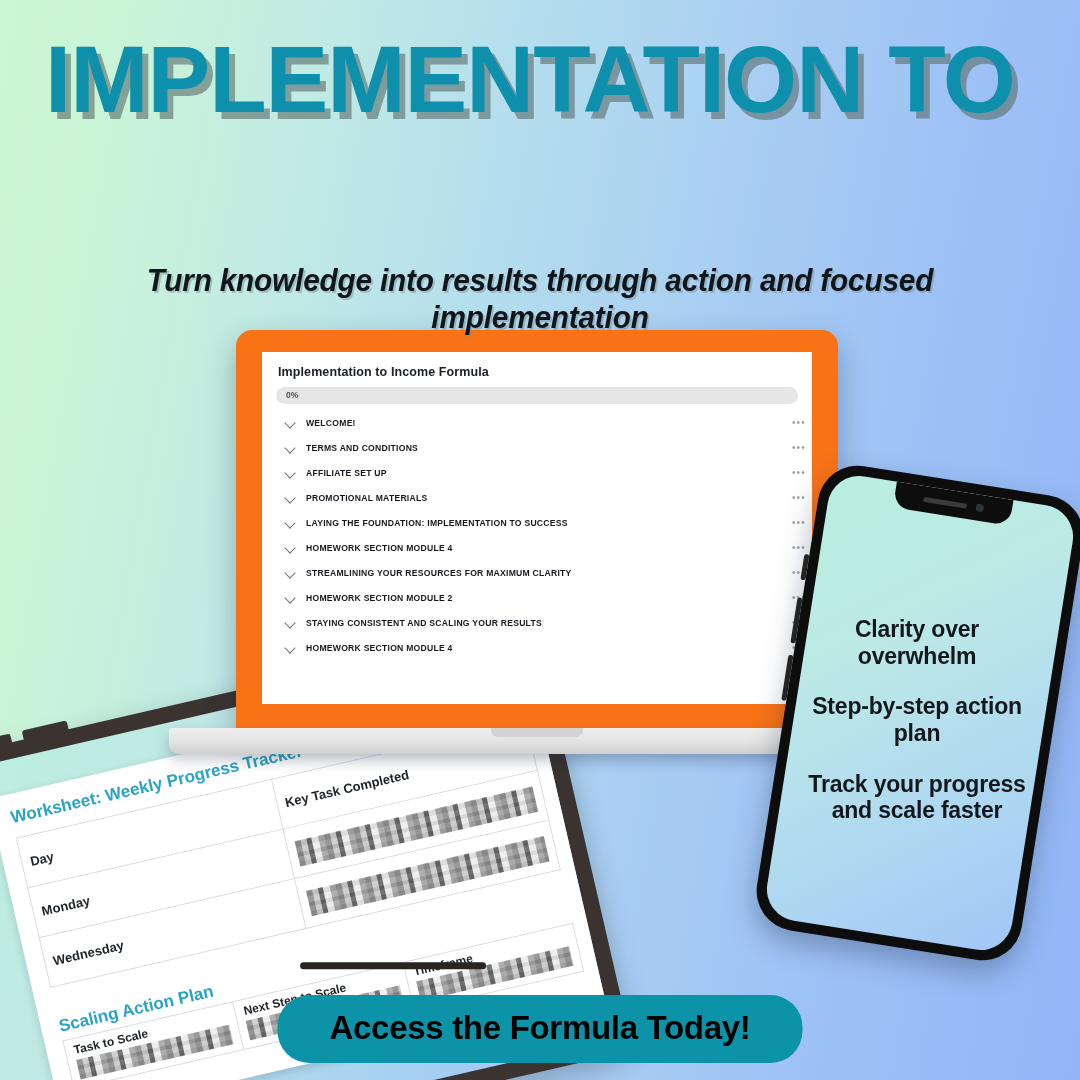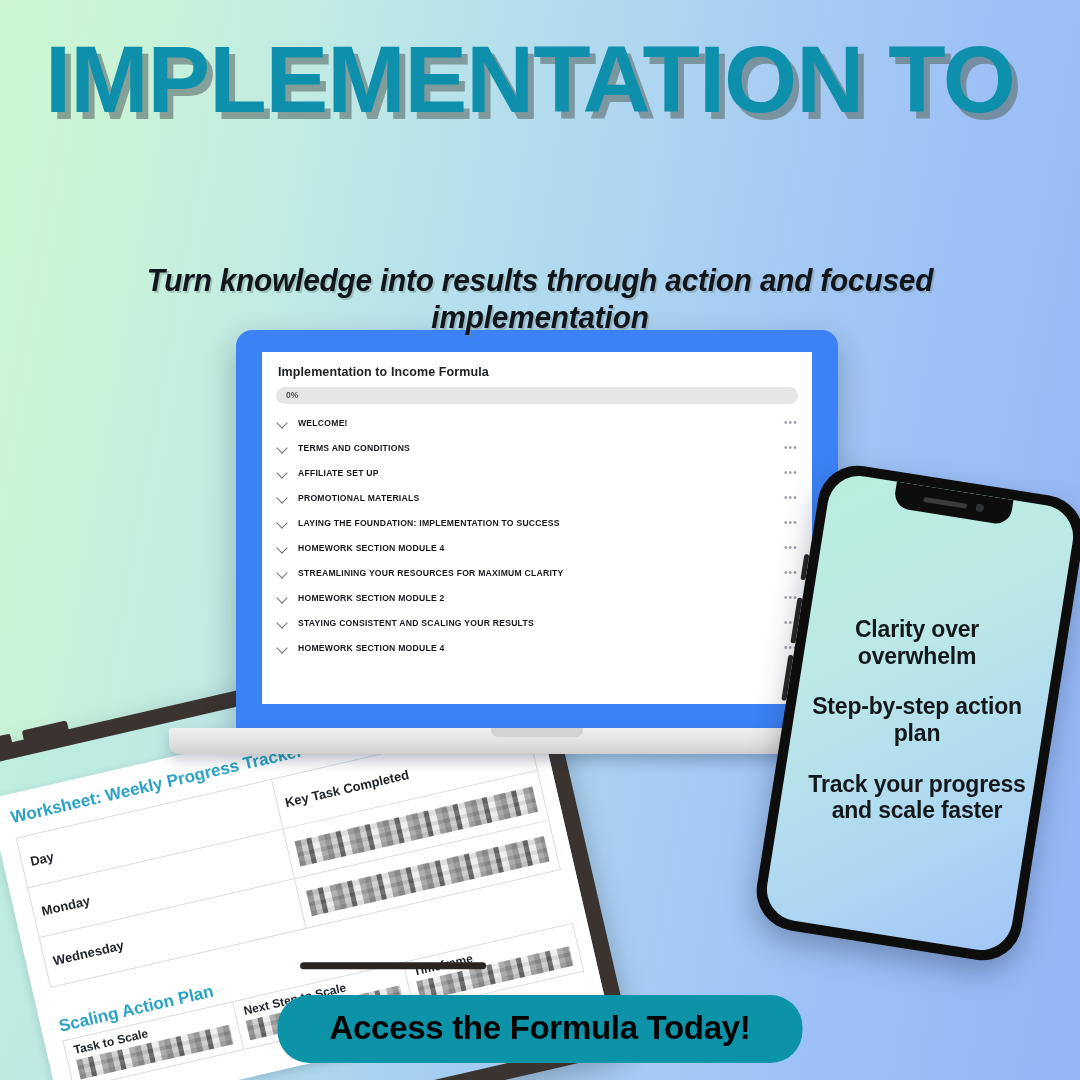--- a/index.html
+++ b/index.html
@@ -110,21 +110,21 @@
   .redact.sm{height:20px;}
   .stylus{
     position:absolute;left:332px;top:300px;width:186px;height:7px;
     background:#2b2522;border-radius:4px;transform:rotate(13deg);
   }
 
   
   .laptop{position:absolute;left:236px;top:330px;width:602px;height:420px;z-index:4;}
   .lap-lid{
     position:absolute;left:0;top:0;width:602px;height:400px;
-    background:#3b82f6;border-radius:16px 16px 4px 4px;
+    background:#f97316;border-radius:16px 16px 4px 4px;
     box-shadow:0 12px 30px rgba(30,45,70,.32);
   }
   .lap-screen{
     position:absolute;left:26px;top:22px;width:550px;height:352px;
     background:#fff;overflow:hidden;
   }
   .lap-base{
     position:absolute;left:-67px;top:398px;width:736px;height:26px;
     background:linear-gradient(180deg,#efefef 0%,#e2e2e2 55%,#cfcfcf 100%);
     border-radius:3px 3px 10px 10px;
@@ -142,21 +142,21 @@
   }
   .progress{
     position:absolute;left:14px;top:35px;width:522px;height:17px;
     background:#e6e6e6;border-radius:9px;
   }
   .progress span{
     position:absolute;left:10px;top:3px;
     font-size:8.5px;font-weight:bold;color:#4a4f56;
     font-family:"Liberation Sans",sans-serif;
   }
-  .mod-list{position:absolute;left:0;top:58px;width:550px;}
+  .mod-list{position:absolute;left:0;top:58px;width:550px;padding-left:8px;}
   .mod{
     position:relative;height:25px;display:flex;align-items:center;
     padding:0 16px 0 14px;
   }
   .chev{
     width:13px;height:13px;flex:0 0 13px;margin-right:9px;
     position:relative;
   }
   .chev::before{
     content:"";position:absolute;left:2px;top:3px;

